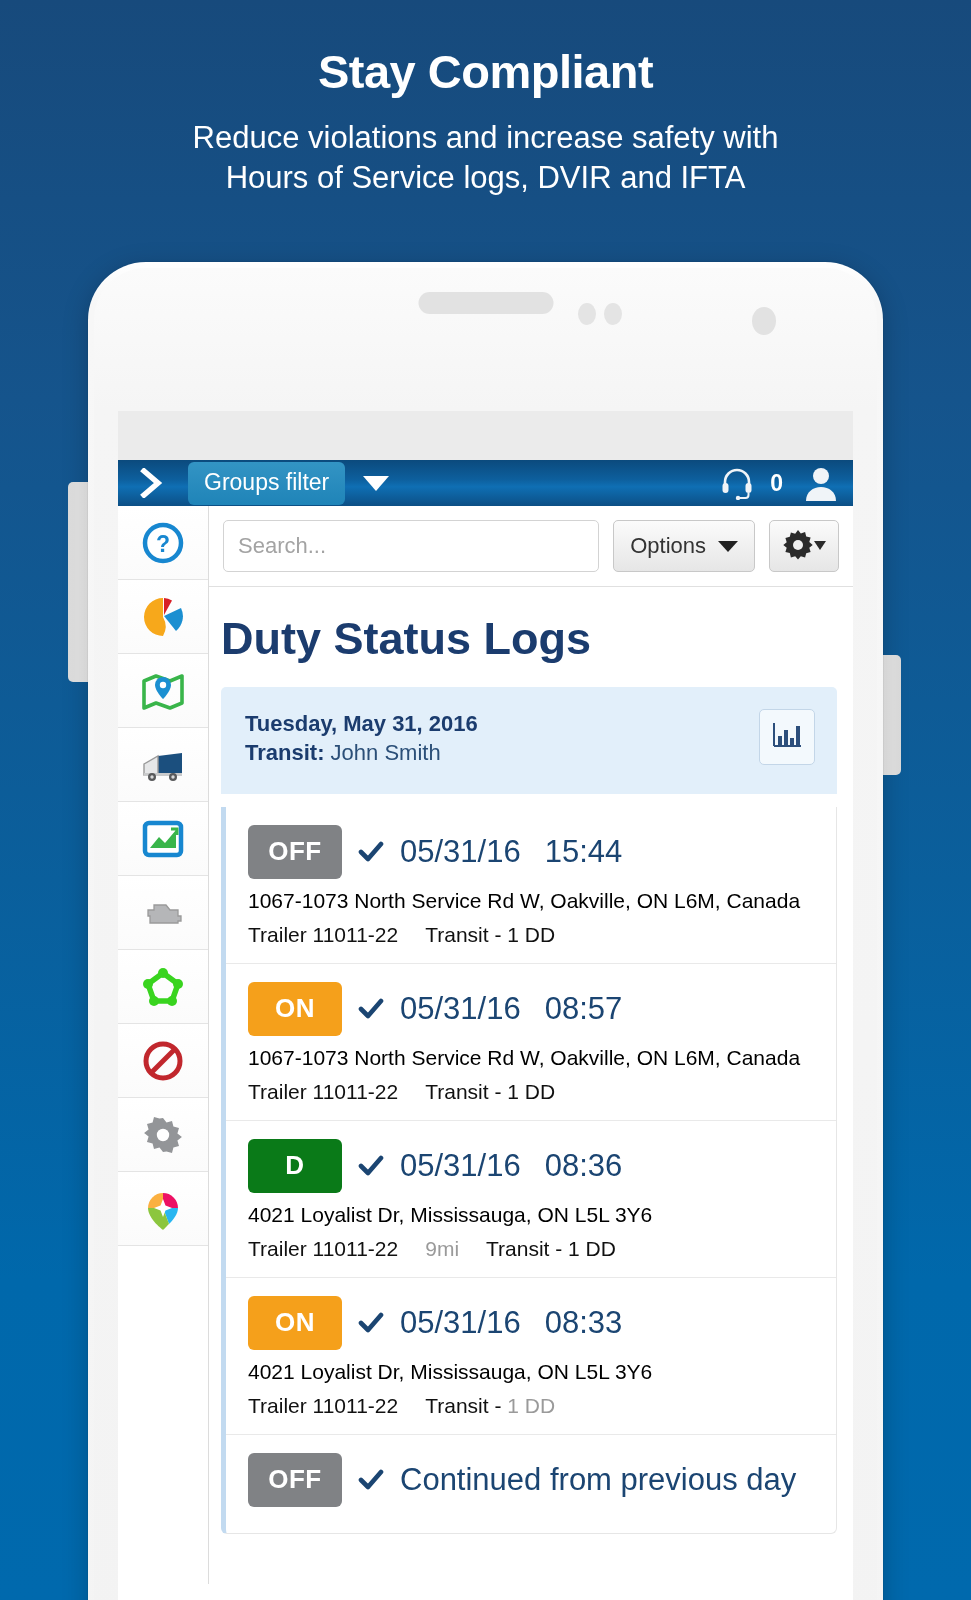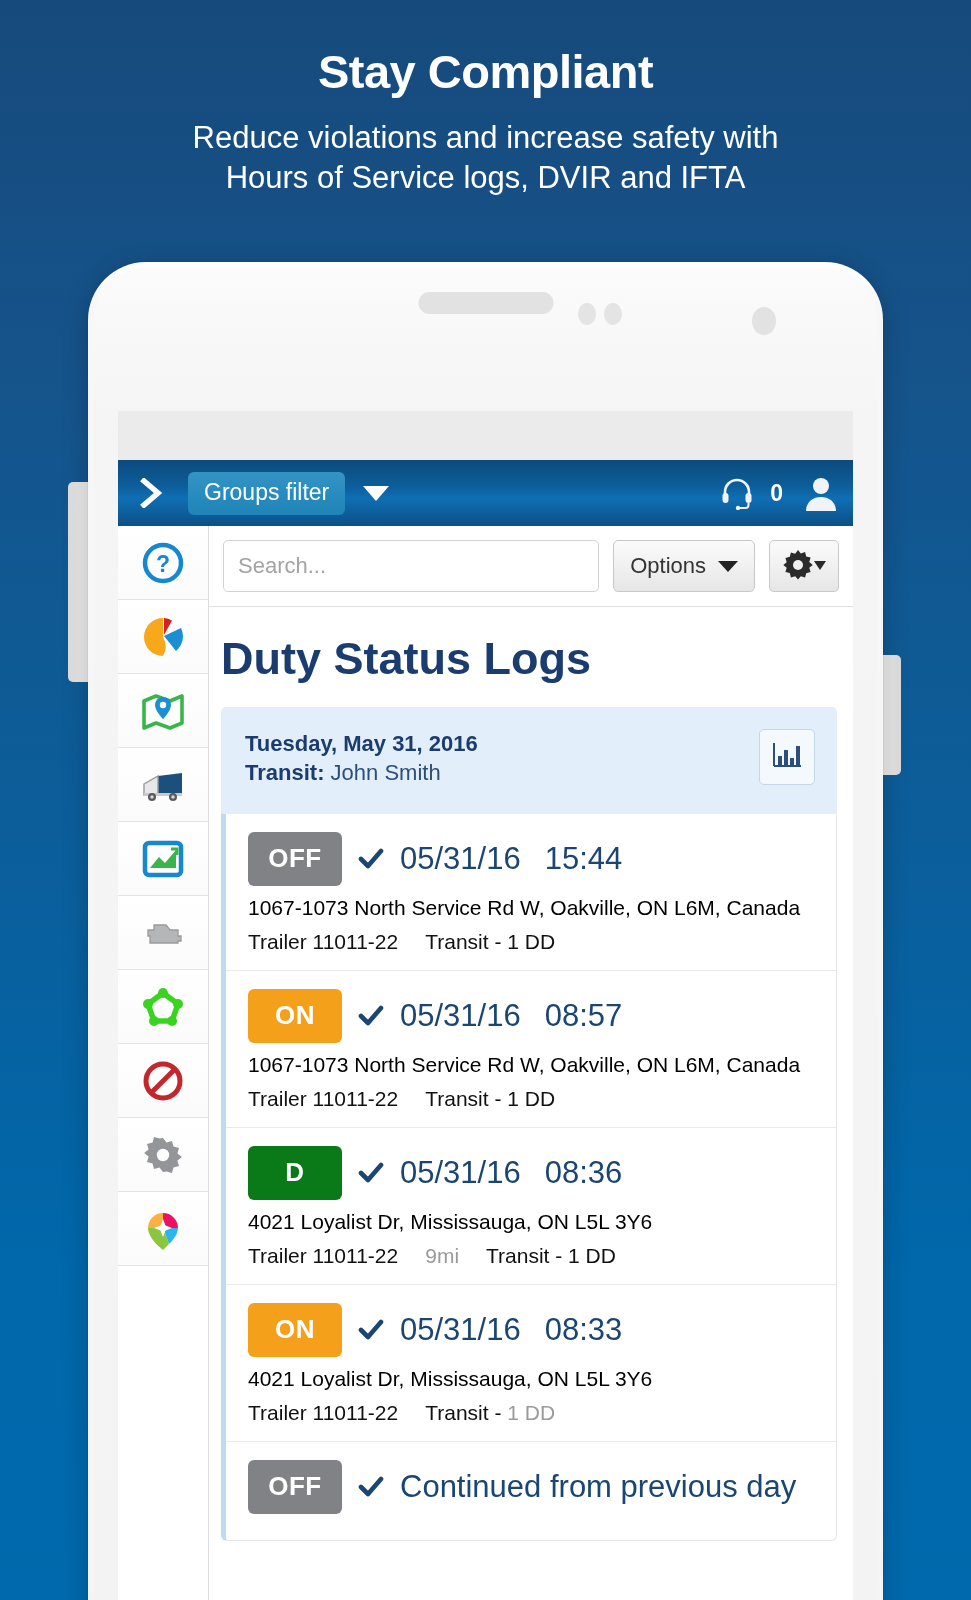--- a/index.html
+++ b/index.html
@@ -65,21 +65,21 @@
   
   .screen {
     position: absolute; left: 118px; top: 411px;
     width: 735px; height: 1189px;
     background: #ffffff; overflow: hidden;
   }
   .status-strip { height: 49px; background: #ebebeb; }
 
   
   .appbar {
-    height: 66px;
+    height: 46px;
     background: linear-gradient(180deg,#0b4a7d 0%, #0d5f9d 42%, #0f6fb4 58%, #0c4f85 100%);
     display: flex; align-items: center; padding: 0 14px 0 20px;
     position: relative;
   }
   .chev-icon { width: 28px; height: 30px; flex: none; }
   .groups-filter {
     margin-left: 22px;
     background: linear-gradient(180deg,#3394c4 0%, #1f84b8 100%);
     color: #ffffff; font-size: 23px;
     padding: 7px 16px 9px; border-radius: 6px;
@@ -164,21 +164,21 @@
   .info-lines .val { font-weight: normal; color:#2b4f78; }
   .chart-btn {
     width: 56px; height: 56px; flex:none;
     border:1px solid #c3d6e8; border-radius:5px; background:#f3f9fd;
     display:flex; align-items:center; justify-content:center;
   }
   .chart-btn svg { width:34px; height:34px; }
 
   
   .log-card {
-    margin: 0 16px 0 12px;
+    margin: 13px 16px 0 12px;
     border-left: 5px solid #c2daf0;
     border-right: 1px solid #e6e6e6;
     border-bottom: 1px solid #e6e6e6;
     border-radius: 0 0 6px 6px;
     background:#ffffff;
   }
   .log-row { padding: 18px 20px 16px 22px; border-bottom: 1px solid #e9e9e9; }
   .log-row:last-child { border-bottom: none; padding-bottom: 26px; }
   .log-head { display:flex; align-items:center; gap: 16px; }
   .badge {

